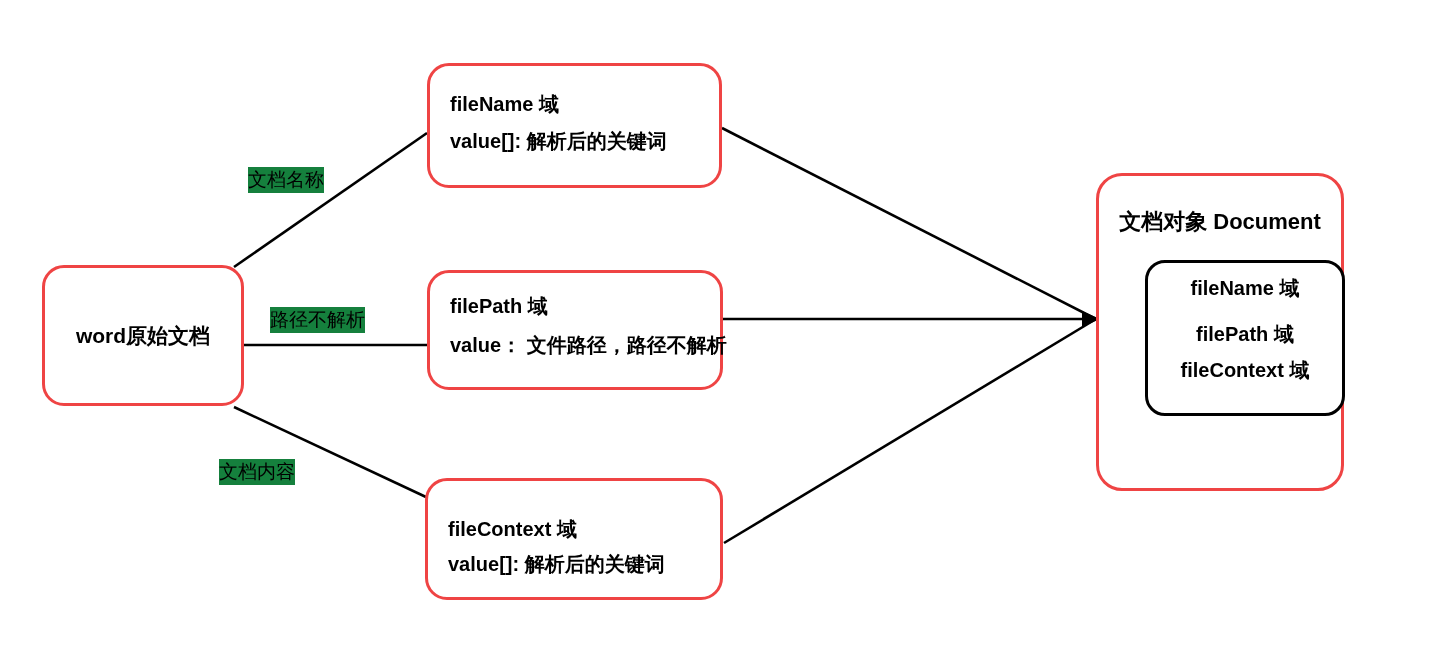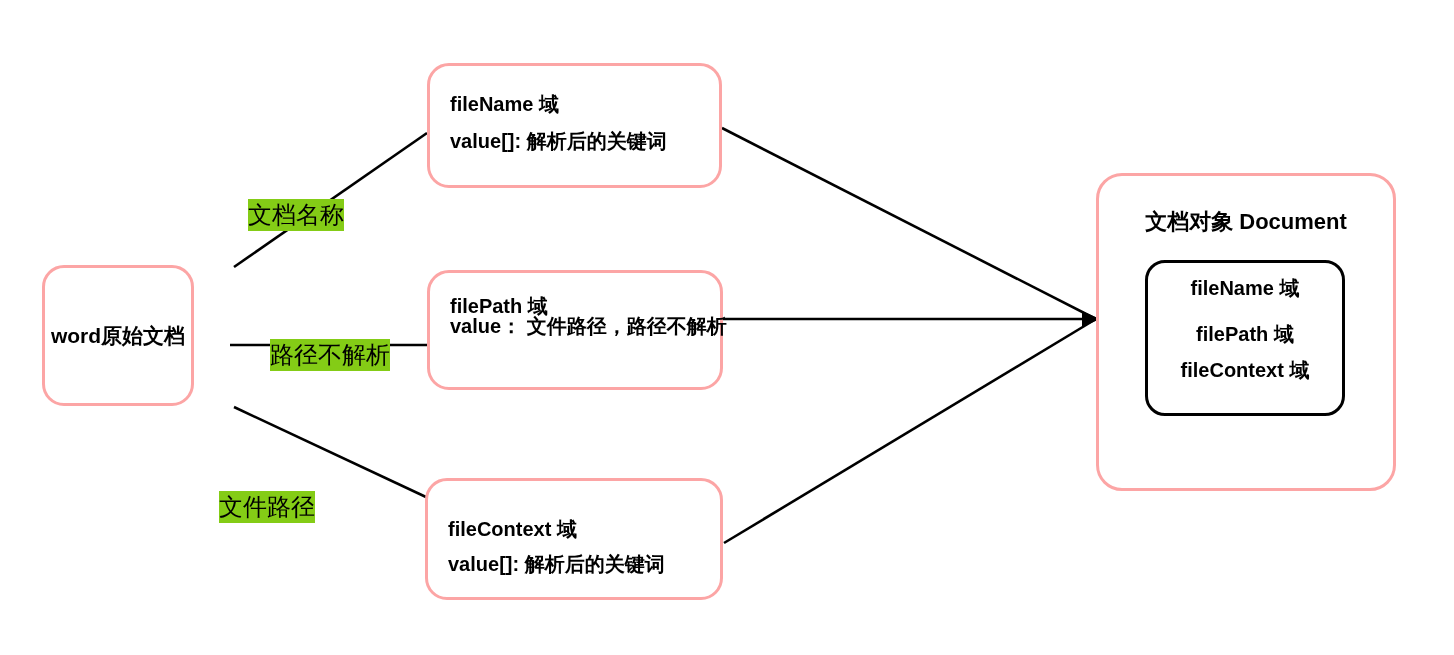--- a/index.html
+++ b/index.html
@@ -18,51 +18,51 @@
     position: absolute;
     left: 0; top: 0;
     width: 1454px; height: 655px;
     z-index: 1;
   }
   .edges line { stroke: #000000; stroke-width: 2.6; }
   .edges polygon { fill: #000000; }
 
   .node {
     position: absolute;
-    border: 3px solid #fca5a5;
+    border: 3px solid #ef4444;
     border-radius: 22px;
     background: #ffffff;
     z-index: 2;
   }
 
   
   .word-box {
     left: 42px; top: 265px;
-    width: 152px; height: 141px;
+    width: 202px; height: 141px;
     display: flex; align-items: center; justify-content: center;
     font-weight: bold; font-size: 21px;
   }
 
   
   .field-box {
     font-weight: bold; font-size: 20px;
     padding-left: 20px;
   }
   .field-box .field-title, .field-box .field-value { line-height: 20px; white-space: nowrap; }
   .filename-box { left: 427px; top: 63px;  width: 295px; height: 125px; padding-top: 28px; }
   .filename-box .field-value { margin-top: 17px; }
   .filepath-box { left: 427px; top: 270px; width: 296px; height: 120px; padding-top: 23px; }
-  .filepath-box .field-value { }
+  .filepath-box .field-value { margin-top: 19px; }
   .filecontext-box { left: 425px; top: 478px; width: 298px; height: 122px; padding-top: 38px; }
   .filecontext-box .field-value { margin-top: 15px; }
 
   
   .document-box {
     left: 1096px; top: 173px;
-    width: 300px; height: 318px;
+    width: 248px; height: 318px;
     border-radius: 26px;
   }
   .doc-title {
     margin-top: 33px;
     text-align: center;
     font-weight: bold; font-size: 22px;
     line-height: 26px;
   }
   .inner-box {
     position: absolute;
@@ -76,26 +76,25 @@
   }
   .inner-field { line-height: 20px; }
   .inner-field.f1 { margin-top: 15px; }
   .inner-field.f2 { margin-top: 26px; }
   .inner-field.f3 { margin-top: 16px; }
 
   
   .edge-label {
     position: absolute;
     z-index: 3;
-    font-size: 24px;
+    font-size: 19px;
     font-weight: normal;
     color: #000000;
     white-space: nowrap;
-    background: #84cc16;
-    margin-top: 32px;
+    background: #15803d;
   }
   .label-doc-name    { left: 248px; top: 167px; }
   .label-doc-path    { left: 270px; top: 307px; }
   .label-doc-content { left: 219px; top: 459px; }
   .label-add-field   { left: 888px; top: 169px; }
 </style>
 </head>
 <body>
 
 <div class="canvas">
@@ -133,15 +132,15 @@
     <div class="doc-title">文档对象 Document</div>
     <div class="inner-box">
       <div class="inner-field f1">fileName 域</div>
       <div class="inner-field f2">filePath 域</div>
       <div class="inner-field f3">fileContext 域</div>
     </div>
   </div>
 
   <span class="edge-label label-doc-name">文档名称</span>
   <span class="edge-label label-doc-path">路径不解析</span>
-  <span class="edge-label label-doc-content">文件路径</span>
+  <span class="edge-label label-doc-content">文档内容</span>
 
 </div>
 
 </body></html>

